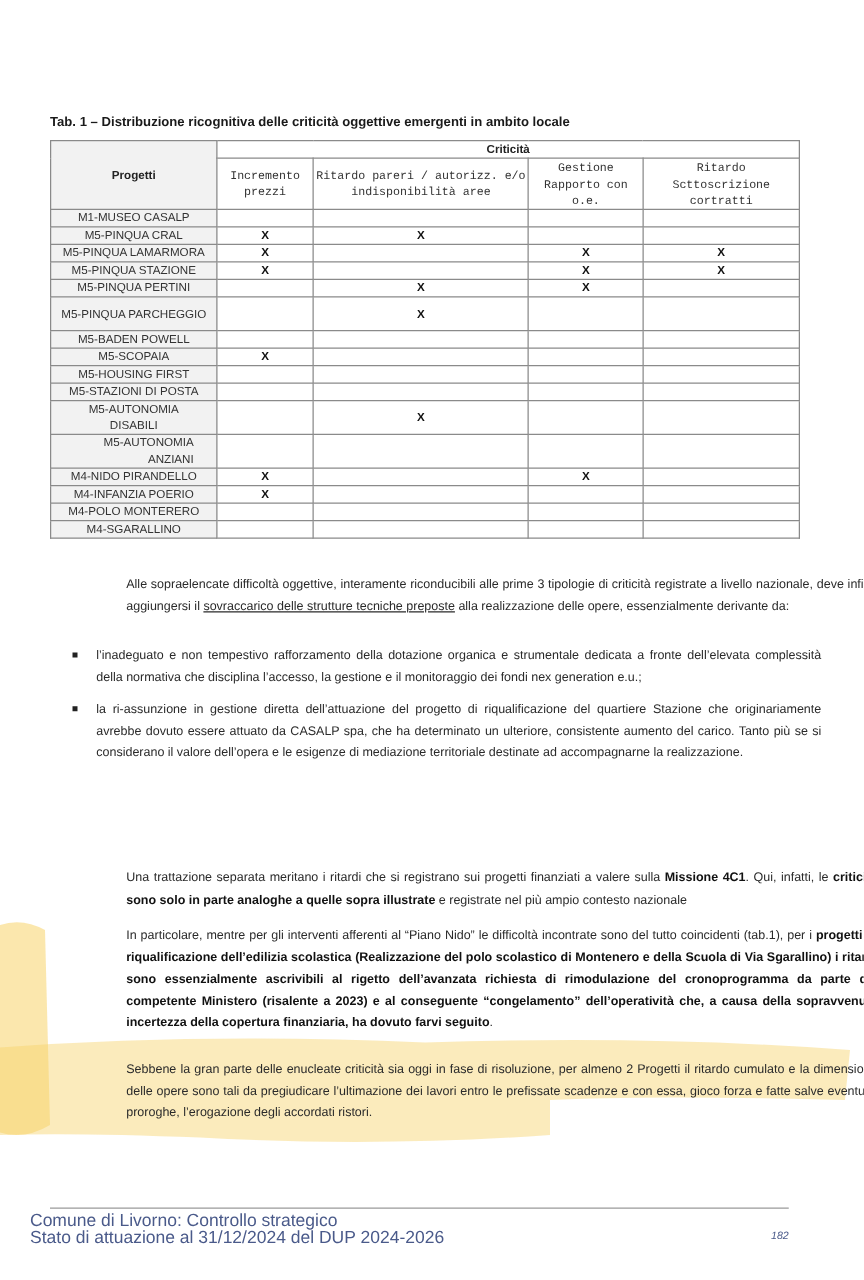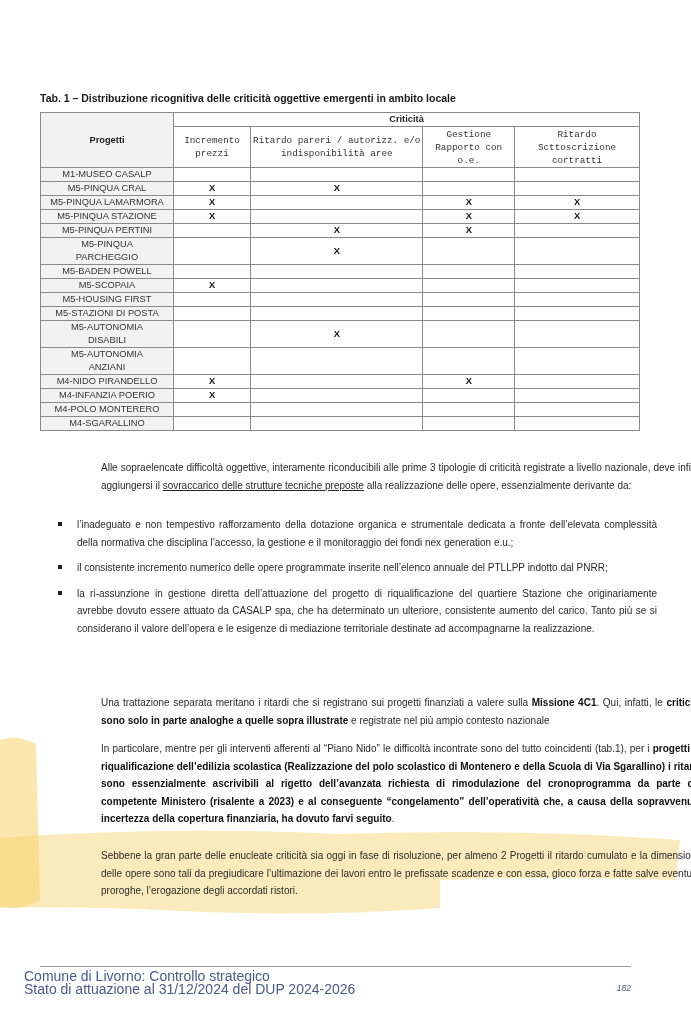--- a/index.html
+++ b/index.html
@@ -110,21 +110,21 @@
         <td class="mark">X</td>
       </tr>
       <tr class="r1">
         <td class="pname">M5-PINQUA PERTINI</td>
         <td class="mark"></td>
         <td class="mark">X</td>
         <td class="mark">X</td>
         <td class="mark"></td>
       </tr>
       <tr class="r2">
-        <td class="pname" style="padding: 0px 34px;">M5-PINQUA PARCHEGGIO</td>
+        <td class="pname" style="padding: 0px 2px;">M5-PINQUA PARCHEGGIO</td>
         <td class="mark"></td>
         <td class="mark">X</td>
         <td class="mark"></td>
         <td class="mark"></td>
       </tr>
       <tr class="r1">
         <td class="pname">M5-BADEN POWELL</td>
         <td class="mark"></td>
         <td class="mark"></td>
         <td class="mark"></td>
@@ -152,21 +152,21 @@
         <td class="mark"></td>
       </tr>
       <tr class="r2">
         <td class="pname" style="padding: 0px 18px; margin-left: 27px;">M5-AUTONOMIA DISABILI</td>
         <td class="mark"></td>
         <td class="mark">X</td>
         <td class="mark"></td>
         <td class="mark"></td>
       </tr>
       <tr class="r2">
-        <td class="pname" style="padding: 0px 18px;">M5-AUTONOMIA ANZIANI</td>
+        <td class="pname" style="padding: 0px 18px; text-align: right;">M5-AUTONOMIA ANZIANI</td>
         <td class="mark"></td>
         <td class="mark"></td>
         <td class="mark"></td>
         <td class="mark"></td>
       </tr>
       <tr class="r1">
         <td class="pname">M4-NIDO PIRANDELLO</td>
         <td class="mark">X</td>
         <td class="mark"></td>
         <td class="mark">X</td>
@@ -195,21 +195,20 @@
       </tr>
     </tbody>
 </table>
 
 <div class="para" style="top:459px;">
   <span>Alle sopraelencate difficoltà oggettive, interamente riconducibili alle prime 3 tipologie di criticità registrate a livello nazionale, deve infine aggiungersi il </span><u>sovraccarico delle strutture tecniche preposte</u><span> alla realizzazione delle opere, essenzialmente derivante da:</span>
 </div>
 
 <ul class="bullets">
   <li><span class="sq"></span><span>l’inadeguato e non tempestivo rafforzamento della dotazione organica e strumentale dedicata a fronte dell’elevata complessità della normativa che disciplina l’accesso, la gestione e il monitoraggio dei fondi nex generation e.u.;</span></li>
-  <li><span class="sq"></span><span>il consistente incremento numerico delle opere programmate inserite nell’elenco annuale del PTLLPP indotto dal PNRR;</span></li>
   <li><span class="sq"></span><span>la ri-assunzione in gestione diretta dell’attuazione del progetto di riqualificazione del quartiere Stazione che originariamente avrebbe dovuto essere attuato da CASALP spa, che ha determinato un ulteriore, consistente aumento del carico. Tanto più se si considerano il valore dell’opera e le esigenze di mediazione territoriale destinate ad accompagnarne la realizzazione.</span></li>
 </ul>
 
 <div class="para" style="top:694px;">
   <span>Una trattazione separata meritano i ritardi che si registrano sui progetti finanziati a valere sulla </span><b>Missione 4C1</b><span>. Qui, infatti, le </span><b>criticità sono solo in parte analoghe a quelle sopra illustrate</b><span> e registrate nel più ampio contesto nazionale</span>
 </div>
 
 <div class="para" style="top:740px;">
   <span>In particolare, mentre per gli interventi afferenti al “Piano Nido” le difficoltà incontrate sono del tutto coincidenti (tab.1), per i </span><b>progetti di riqualificazione dell’edilizia scolastica (Realizzazione del polo scolastico di Montenero e della Scuola di Via Sgarallino) i ritardi sono essenzialmente ascrivibili al rigetto dell’avanzata richiesta di rimodulazione del cronoprogramma da parte del competente Ministero (risalente a 2023) e al conseguente “congelamento” dell’operatività che, a causa della sopravvenuta incertezza della copertura finanziaria, ha dovuto farvi seguito</b><span>.</span>
 </div>

